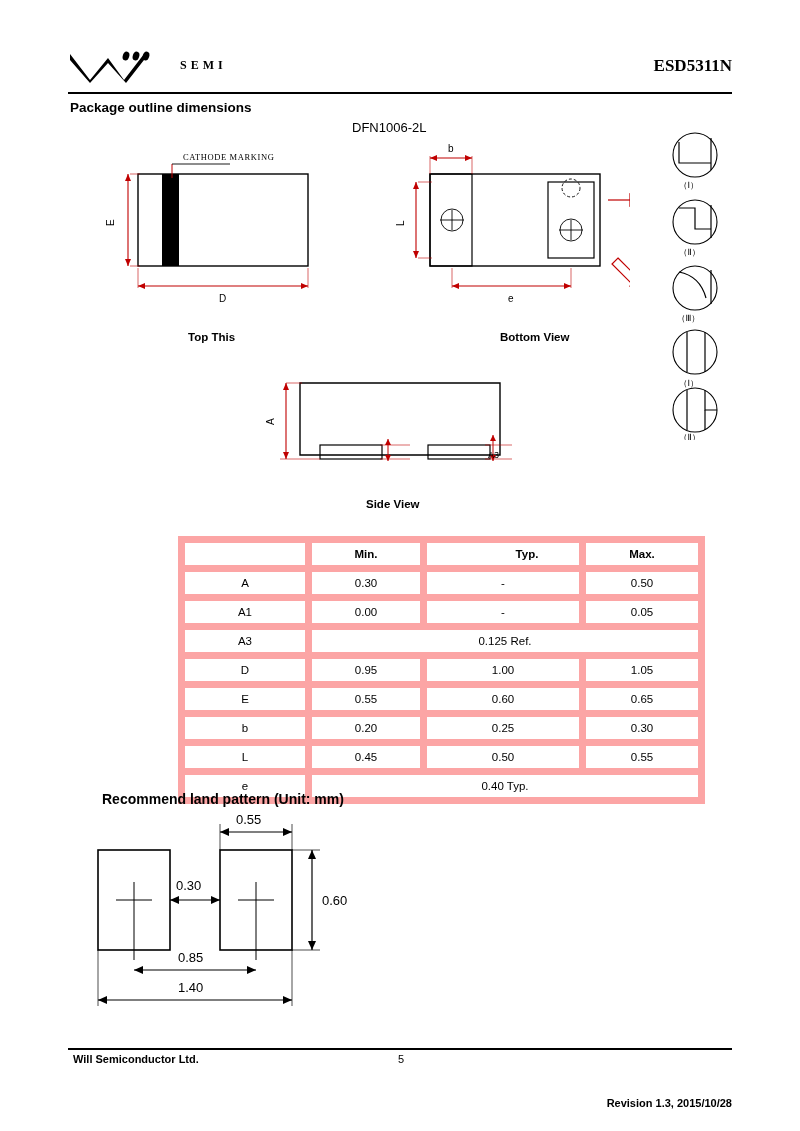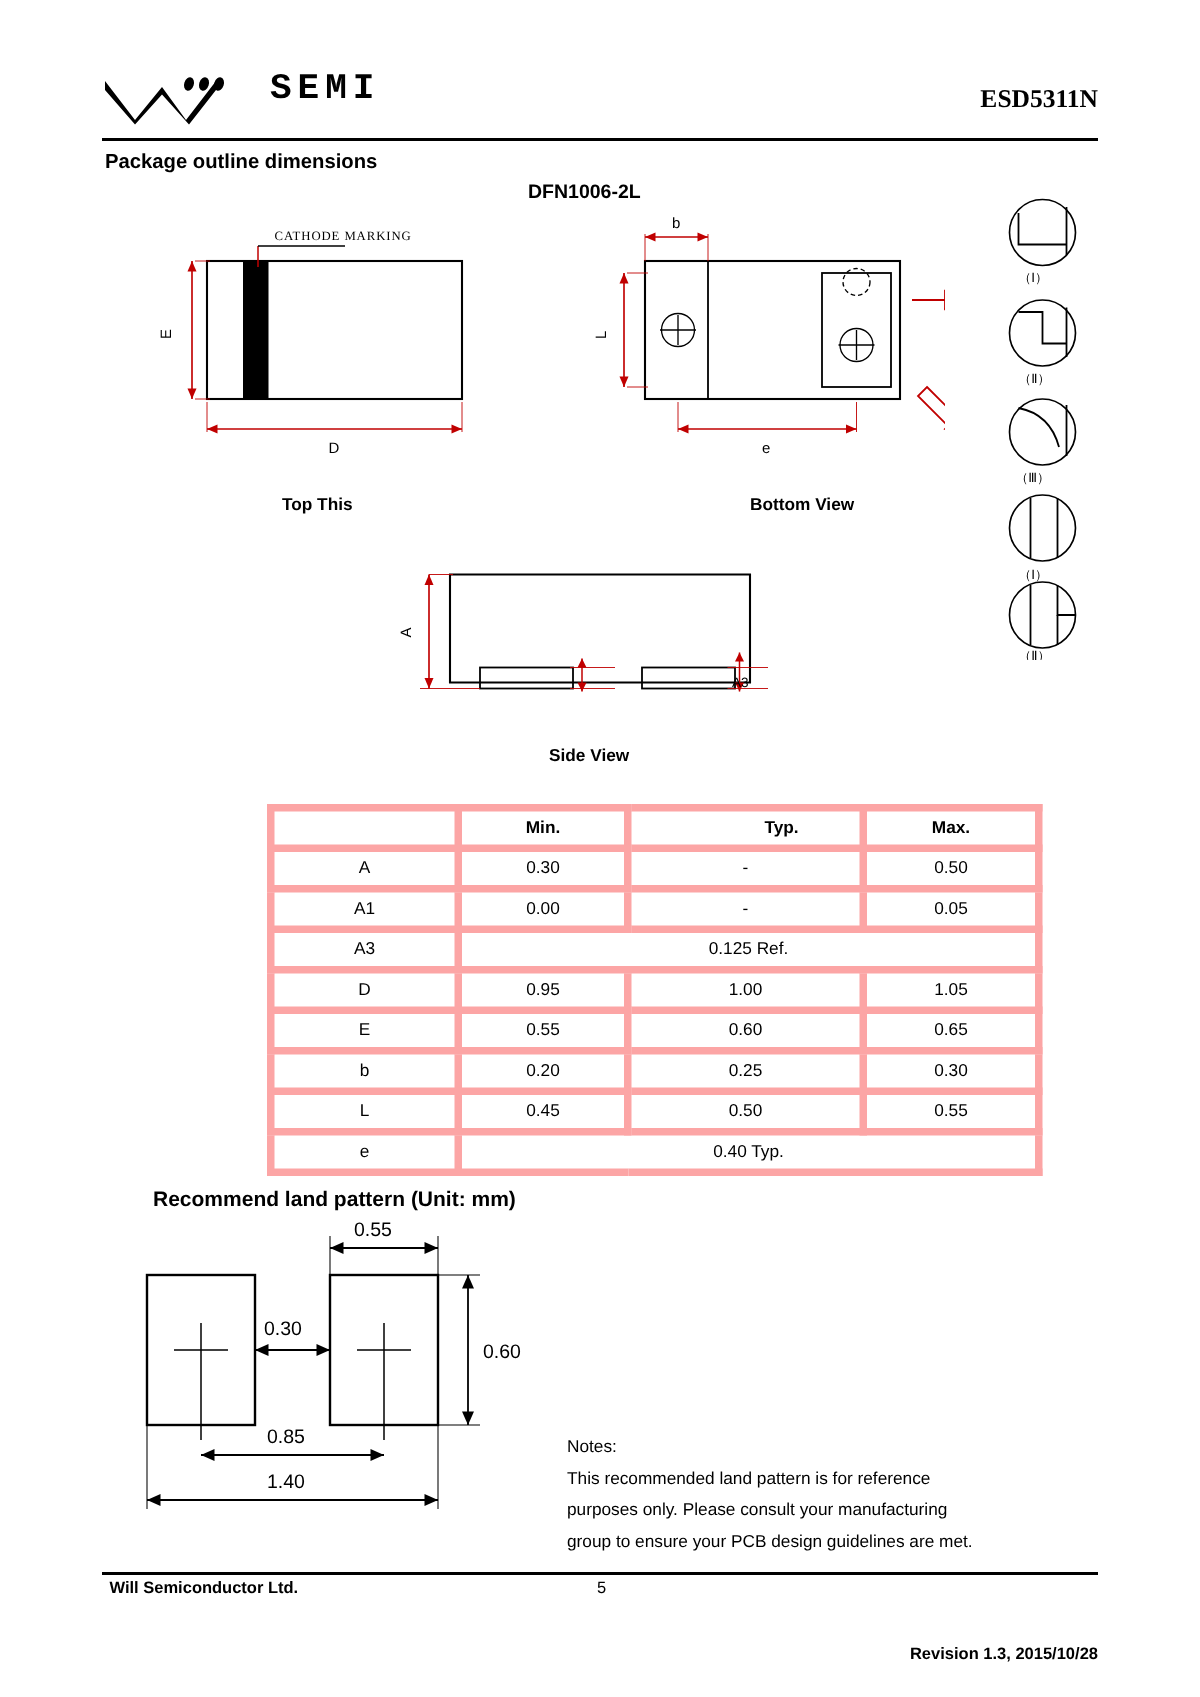--- a/index.html
+++ b/index.html
@@ -13,43 +13,43 @@
   }
   .page { position:absolute; left:0; top:0; width:800px; height:1131px; }
 
   
   .header {
     position:absolute; left:68px; top:46px; width:664px; height:52px;
   }
   .logo { position:absolute; left:0; top:0; width:250px; height:44px; }
   .logo-mark { position:absolute; left:0; top:4px; width:110px; height:34px; }
   .logo-text {
-    position:absolute; left:112px; top:0;
-    font-size:24px; letter-spacing:4px; font-weight:bold;
-    font-family:Liberation Mono, monospace;
+    position:absolute; left:112px; top:12px;
+    font-size:12px; letter-spacing:4px; font-weight:bold;
+    font-family:Liberation Serif, serif;
   }
   .part-number {
     position:absolute; right:0; top:10px;
     font-size:17px; font-weight:bold;
     font-family:"Liberation Serif", serif;
   }
   .header-rule {
     position:absolute; left:68px; top:92px; width:664px; height:2px; background:#000;
   }
 
   
   .sec-title {
     position:absolute; font-size:13.5px; font-weight:bold;
   }
   #sec-package { left:70px; top:100px; }
   #sec-land { left:70px; top:791px; font-size:14px;margin-left:32px; }
 
   .pkg-name {
     position:absolute; left:352px; top:120px;
-    font-size:13px; font-weight:bold;
+    font-size:13px; font-weight:normal;
   }
 
   .view-label {
     position:absolute; font-size:11.5px; font-weight:bold;
   }
   #lbl-top { left:188px; top:331px; }
   #lbl-bottom { left:500px; top:331px; }
   #lbl-side { left:366px; top:498px; }
 
   
@@ -61,21 +61,21 @@
   #draw-side { left:260px; top:365px; }
   #draw-land { left:80px; top:810px; }
 
   
   .dimtable {
     position:absolute; left:178px; top:536px;
     border-collapse:collapse;
     font-size:11.5px;
   }
   .dimtable td, .dimtable th {
-    border:5px solid #fca5a5;
+    border:7px solid #fca5a5;
     height:22px;
     text-align:center;
     vertical-align:middle;
     font-weight:normal;
     padding:0;
   }
   .dimtable .c0 { width:120px; }
   .dimtable .c1 { width:108px; }
   .dimtable .c2 { width:104px;padding-left:48px; }
   .dimtable .c3 { width:112px; }
@@ -350,26 +350,20 @@
     <text x="98" y="152" font-size="13">0.85</text>
 
     <line x1="18" y1="190" x2="212" y2="190" stroke="#000" stroke-width="1.2"></line>
     <polygon points="18,190 27,186 27,194" fill="#000"></polygon>
     <polygon points="212,190 203,186 203,194" fill="#000"></polygon>
     <line x1="18" y1="140" x2="18" y2="196" stroke="#000" stroke-width="0.7"></line>
     <line x1="212" y1="140" x2="212" y2="196" stroke="#000" stroke-width="0.7"></line>
     <text x="98" y="182" font-size="13">1.40</text>
   </svg>
 
-  <div class="notes">
-    <div>Notes:</div>
-    <div>This recommended land pattern is for reference</div>
-    <div>purposes only. Please consult your manufacturing</div>
-    <div>group to ensure your PCB design guidelines are met.</div>
-  </div>
 
   <div class="footer-rule"></div>
   <div class="footer">
     <span class="left">Will Semiconductor Ltd.</span>
     <span class="center">5</span>
     <span class="right">Revision 1.3, 2015/10/28</span>
   </div>
 
 </div>
 

